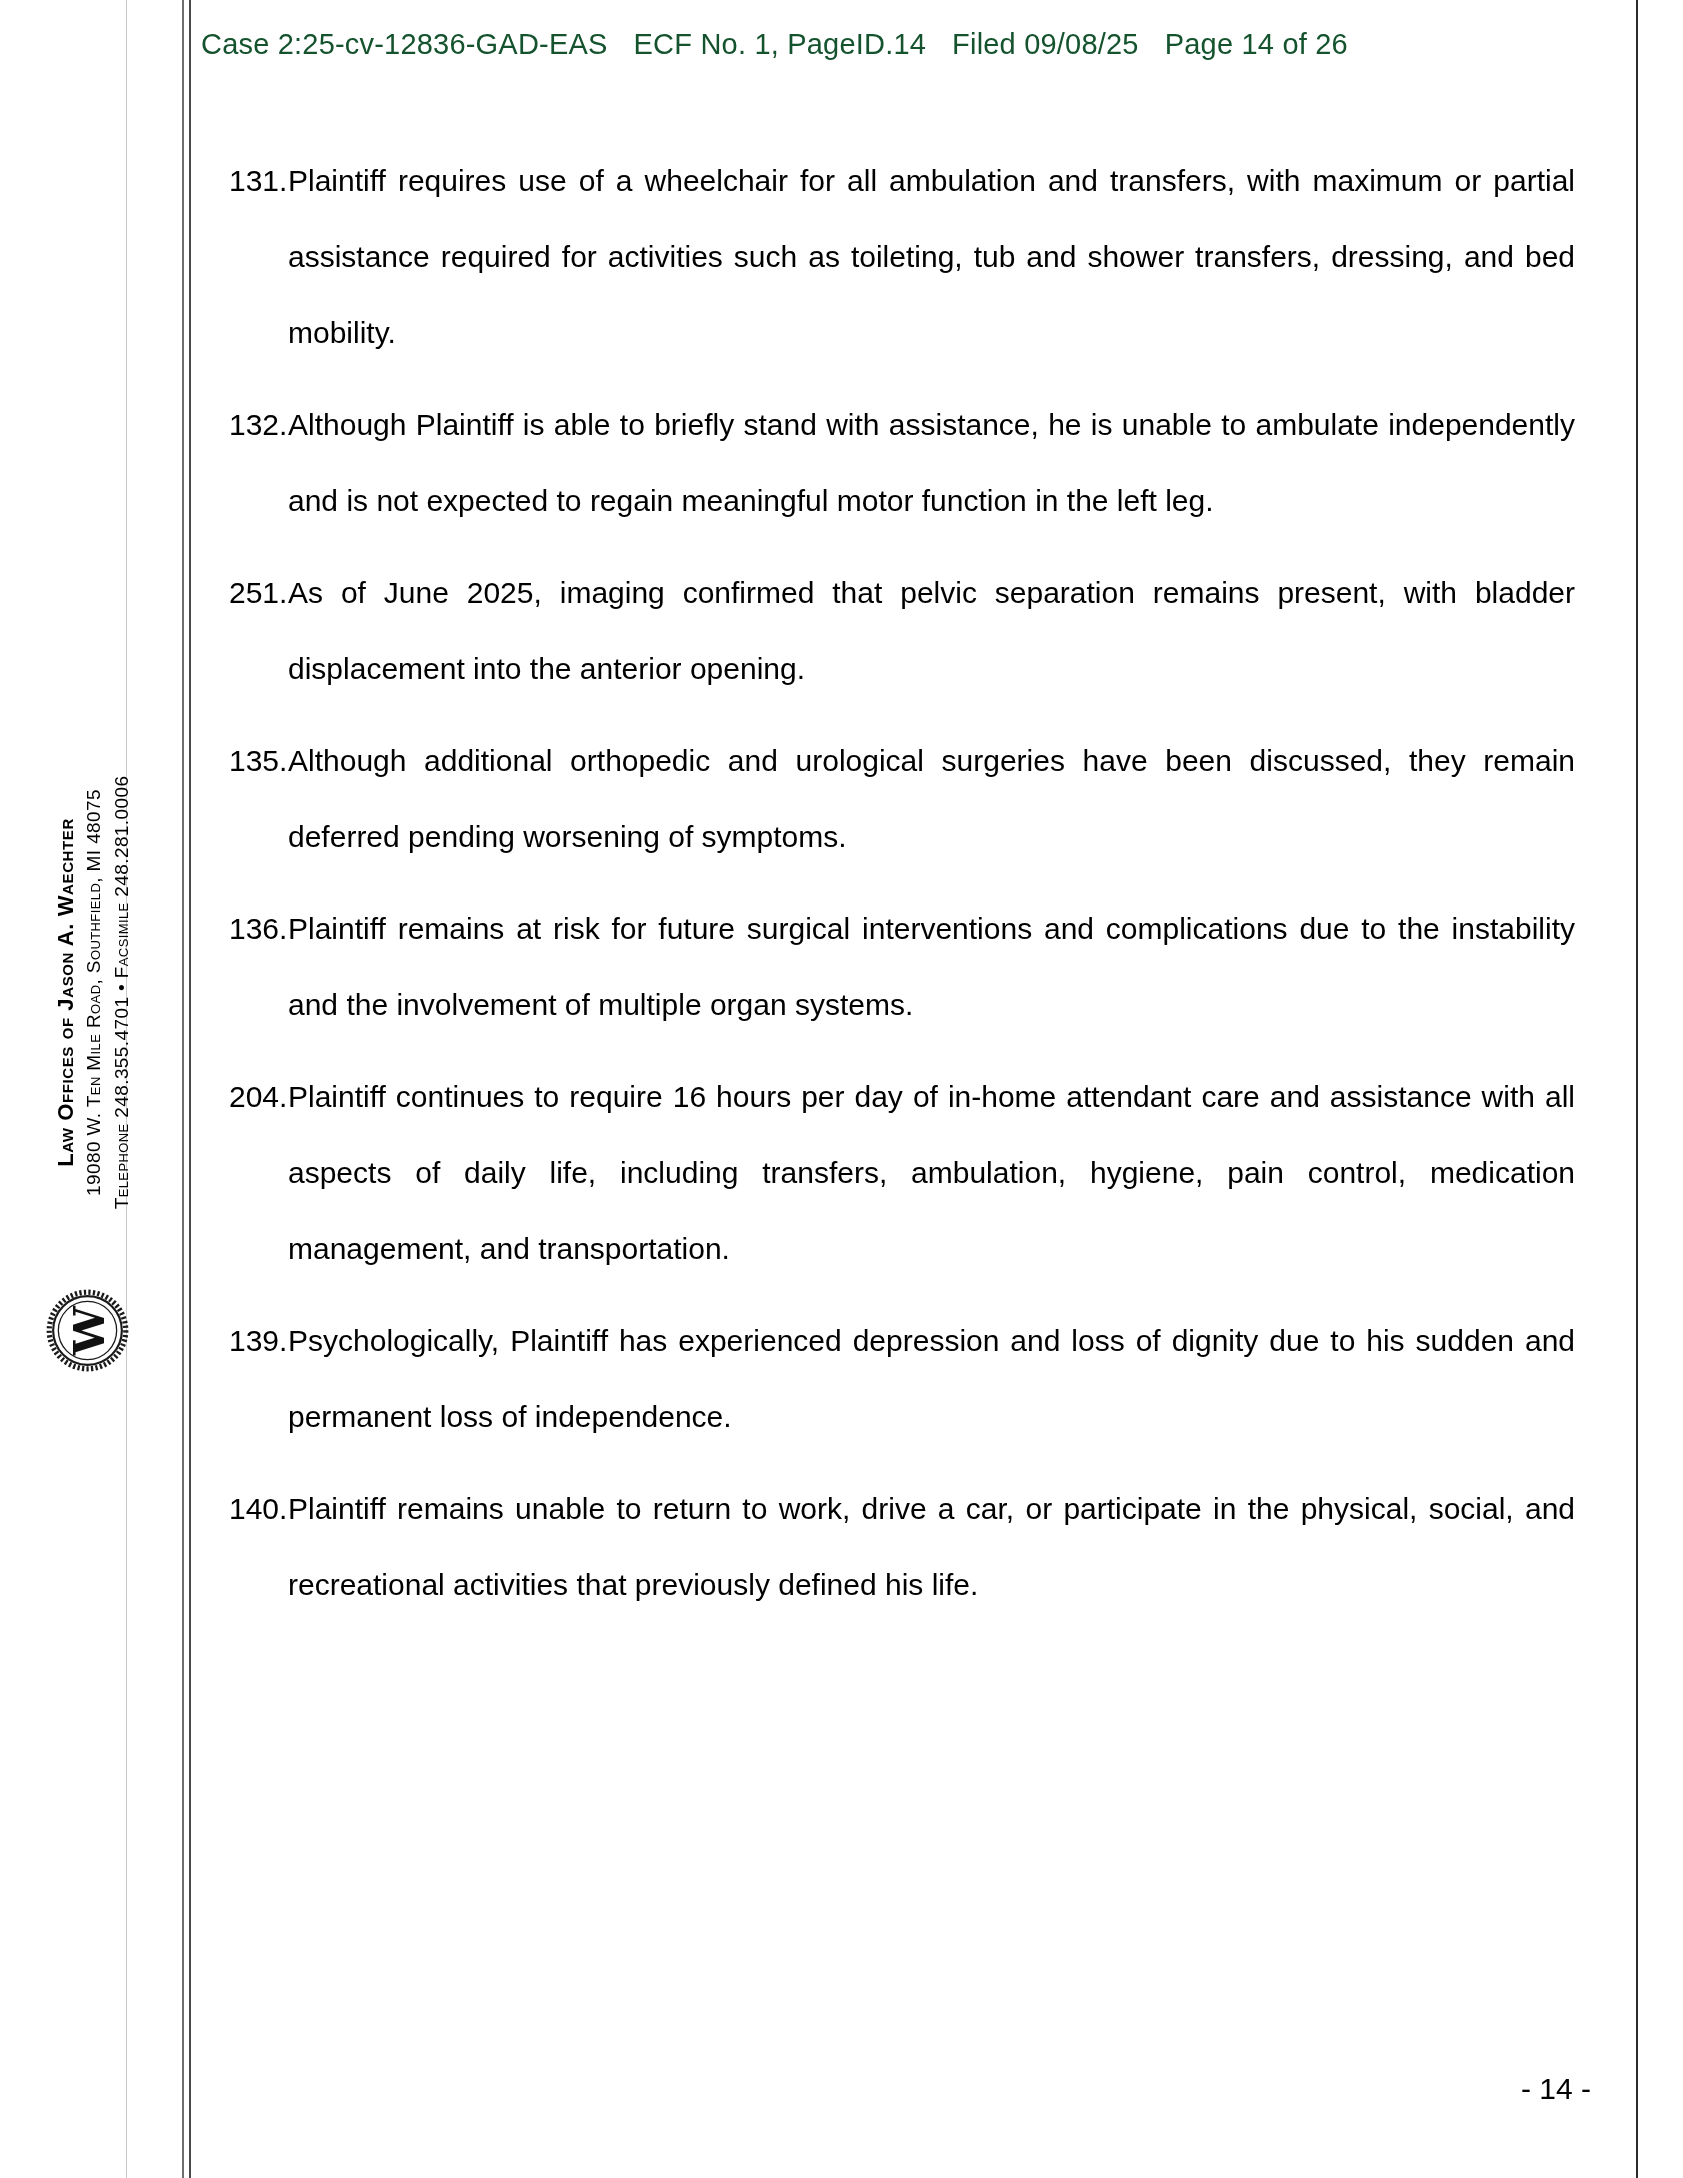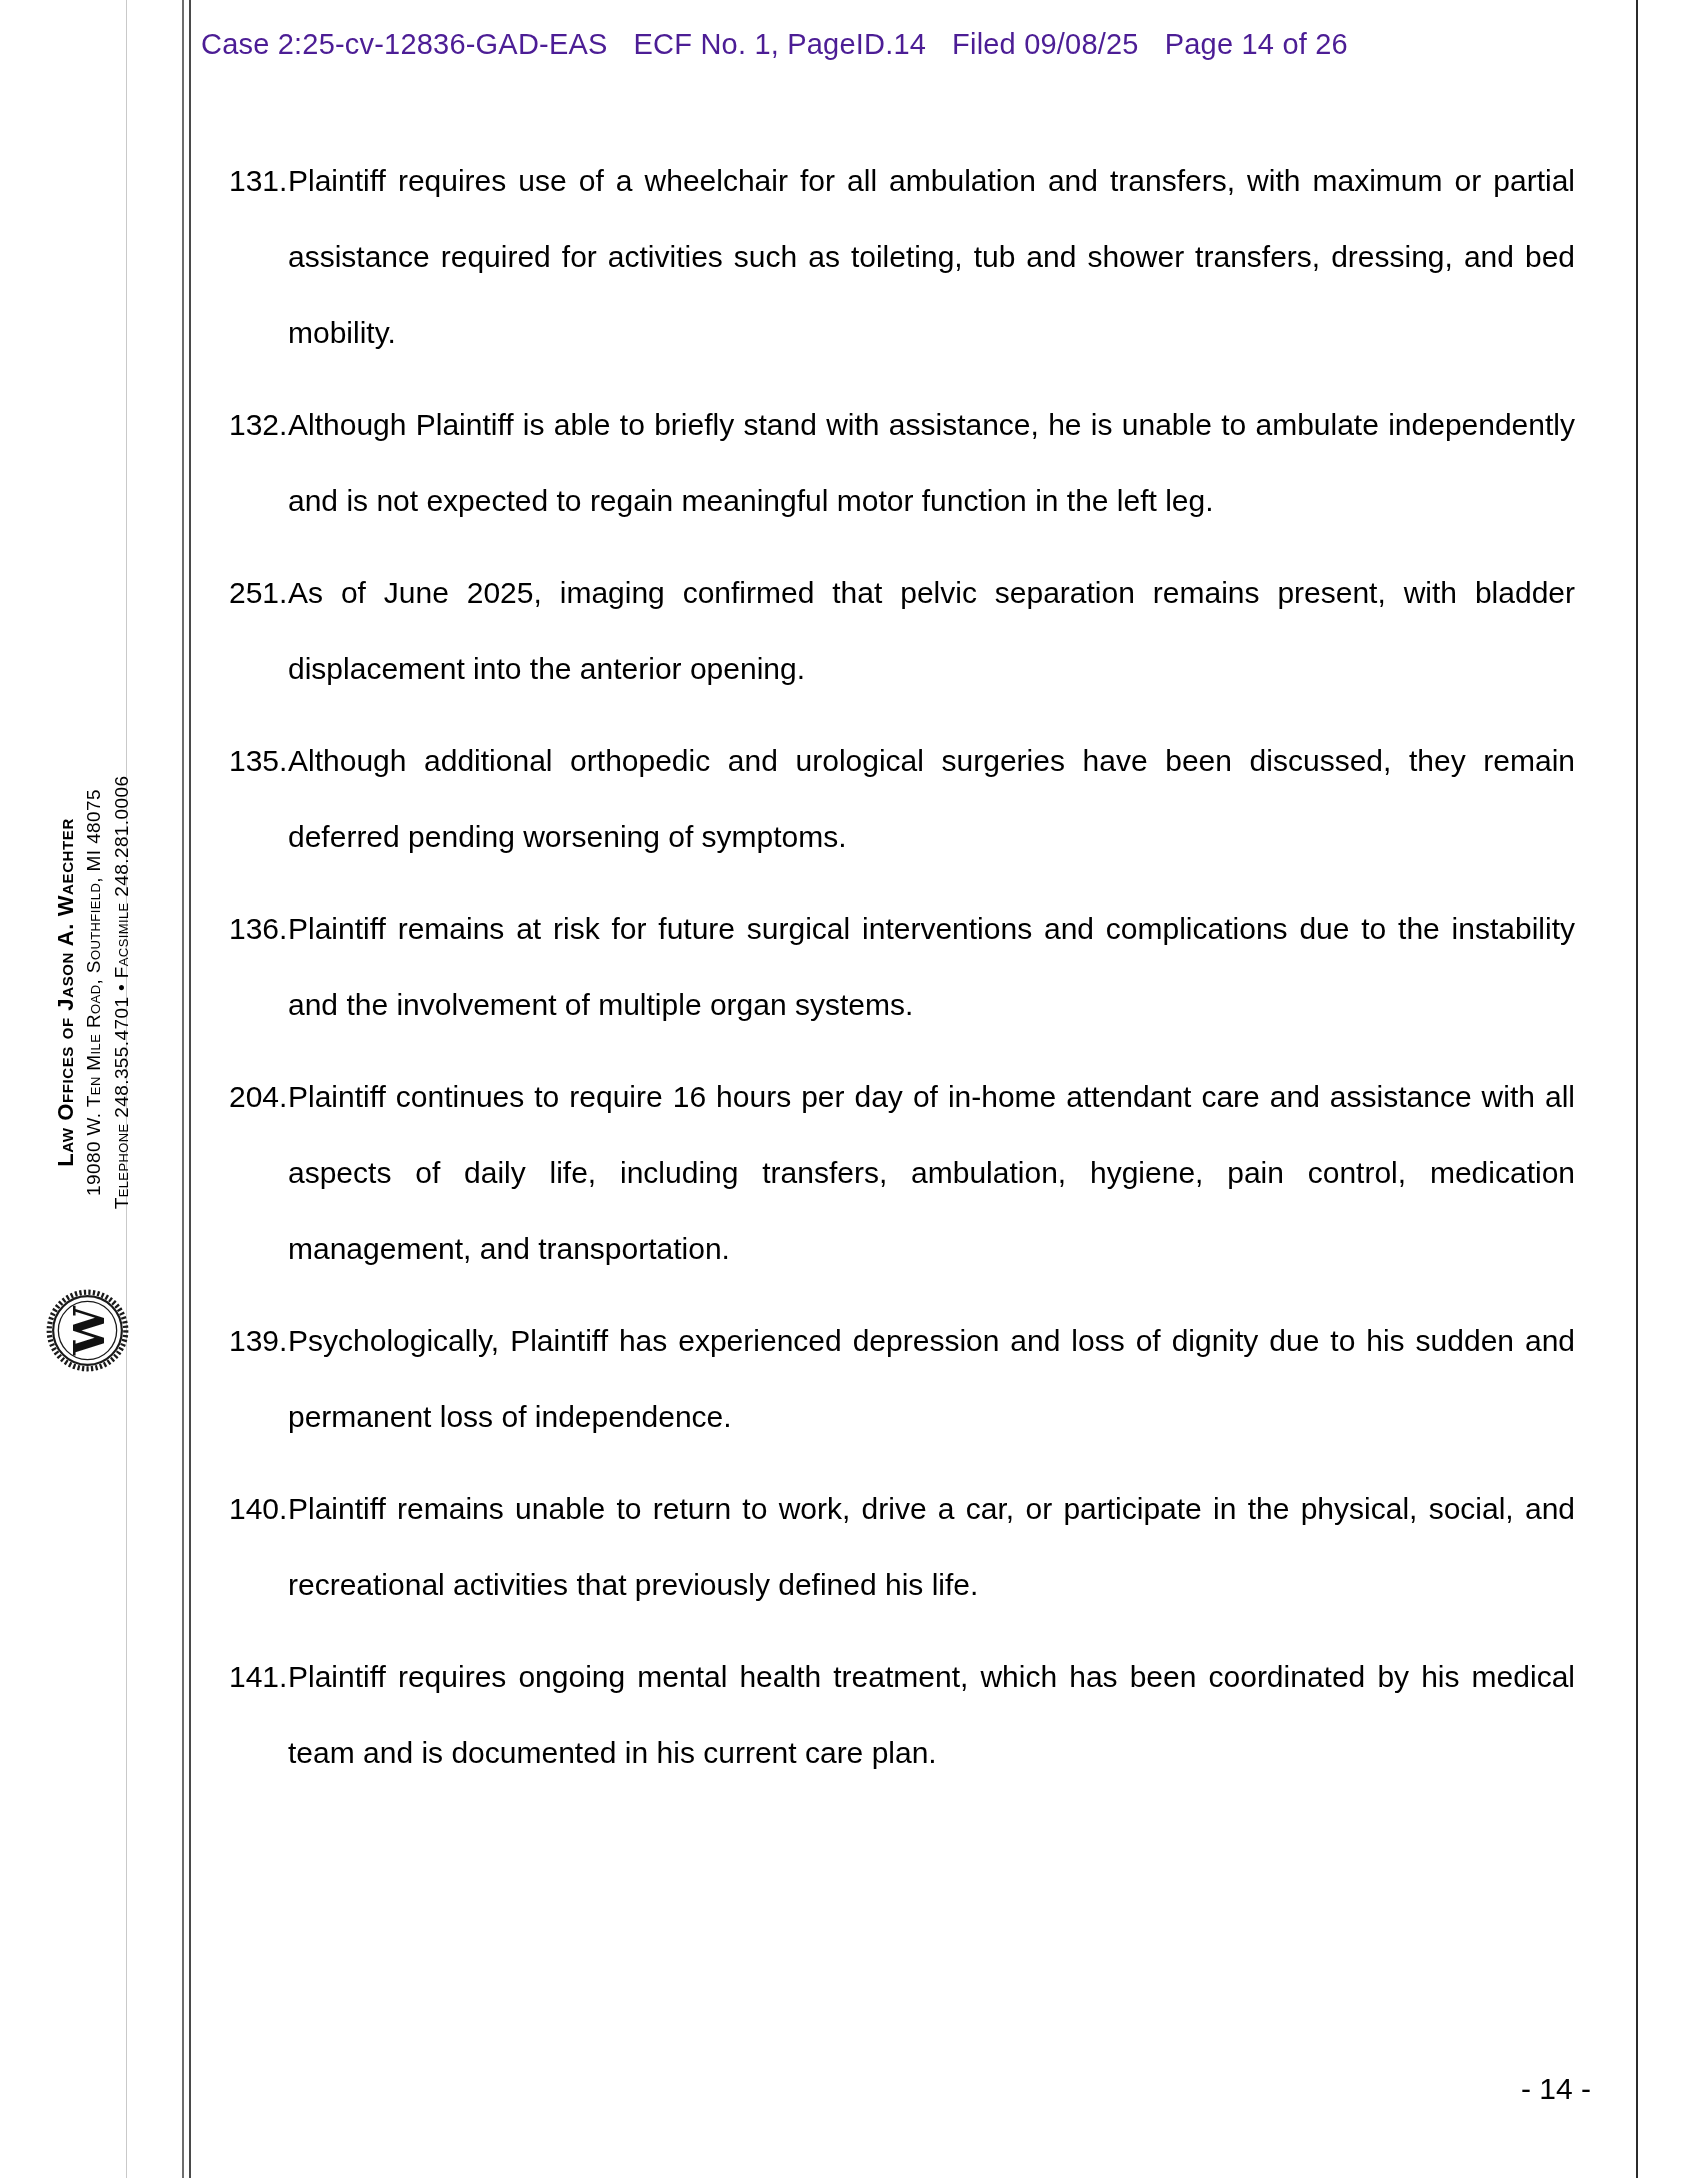--- a/index.html
+++ b/index.html
@@ -77,21 +77,21 @@
   }
 </style>
 </head>
 <body>
 
 <div class="vline scan-edge"></div>
 <div class="vline dbl-outer"></div>
 <div class="vline dbl-inner"></div>
 <div class="vline right-rule"></div>
 
-<div class="ecf-header" style="color:#4c1d95;">
+<div class="ecf-header" style="color:#14532d;">
   <span>Case 2:25-cv-12836-GAD-EAS</span><span>ECF No. 1, PageID.14</span><span>Filed 09/08/25</span><span>Page 14 of 26</span>
 </div>
 
 <div class="firm-block">
   <div class="firm-name">Law Offices of Jason A. Waechter</div>
   <div class="firm-addr">19080 W. Ten Mile Road,  Southfield, MI  48075</div>
   <div class="firm-phone">Telephone  248.355.4701   •   Facsimile  248.281.0006</div>
 </div>
 
 <div class="firm-logo">
@@ -105,17 +105,16 @@
 
 <div class="doc-body">
   <p class="para"><span class="num">131.</span><span>Plaintiff requires use of a wheelchair for all ambulation and transfers, with maximum or partial assistance required for activities such as toileting, tub and shower transfers, dressing, and bed mobility.</span></p>
   <p class="para"><span class="num">132.</span><span>Although Plaintiff is able to briefly stand with assistance, he is unable to ambulate independently and is not expected to regain meaningful motor function in the left leg.</span></p>
   <p class="para"><span class="num">251.</span><span>As of June 2025, imaging confirmed that pelvic separation remains present, with bladder displacement into the anterior opening.</span></p>
   <p class="para"><span class="num">135.</span><span>Although additional orthopedic and urological surgeries have been discussed, they remain deferred pending worsening of symptoms.</span></p>
   <p class="para"><span class="num">136.</span><span>Plaintiff remains at risk for future surgical interventions and complications due to the instability and the involvement of multiple organ systems.</span></p>
   <p class="para"><span class="num">204.</span><span>Plaintiff continues to require 16 hours per day of in-home attendant care and assistance with all aspects of daily life, including transfers, ambulation, hygiene, pain control, medication management, and transportation.</span></p>
   <p class="para"><span class="num">139.</span><span>Psychologically, Plaintiff has experienced depression and loss of dignity due to his sudden and permanent loss of independence.</span></p>
   <p class="para"><span class="num">140.</span><span>Plaintiff remains unable to return to work, drive a car, or participate in the physical, social, and recreational activities that previously defined his life.</span></p>
-  <p class="para"><span class="num">141.</span><span>Plaintiff requires ongoing mental health treatment, which has been coordinated by his medical team and is documented in his current care plan.</span></p>
 </div>
 
 <div class="page-footer">- 14 -</div>
 
 
 </body></html>

